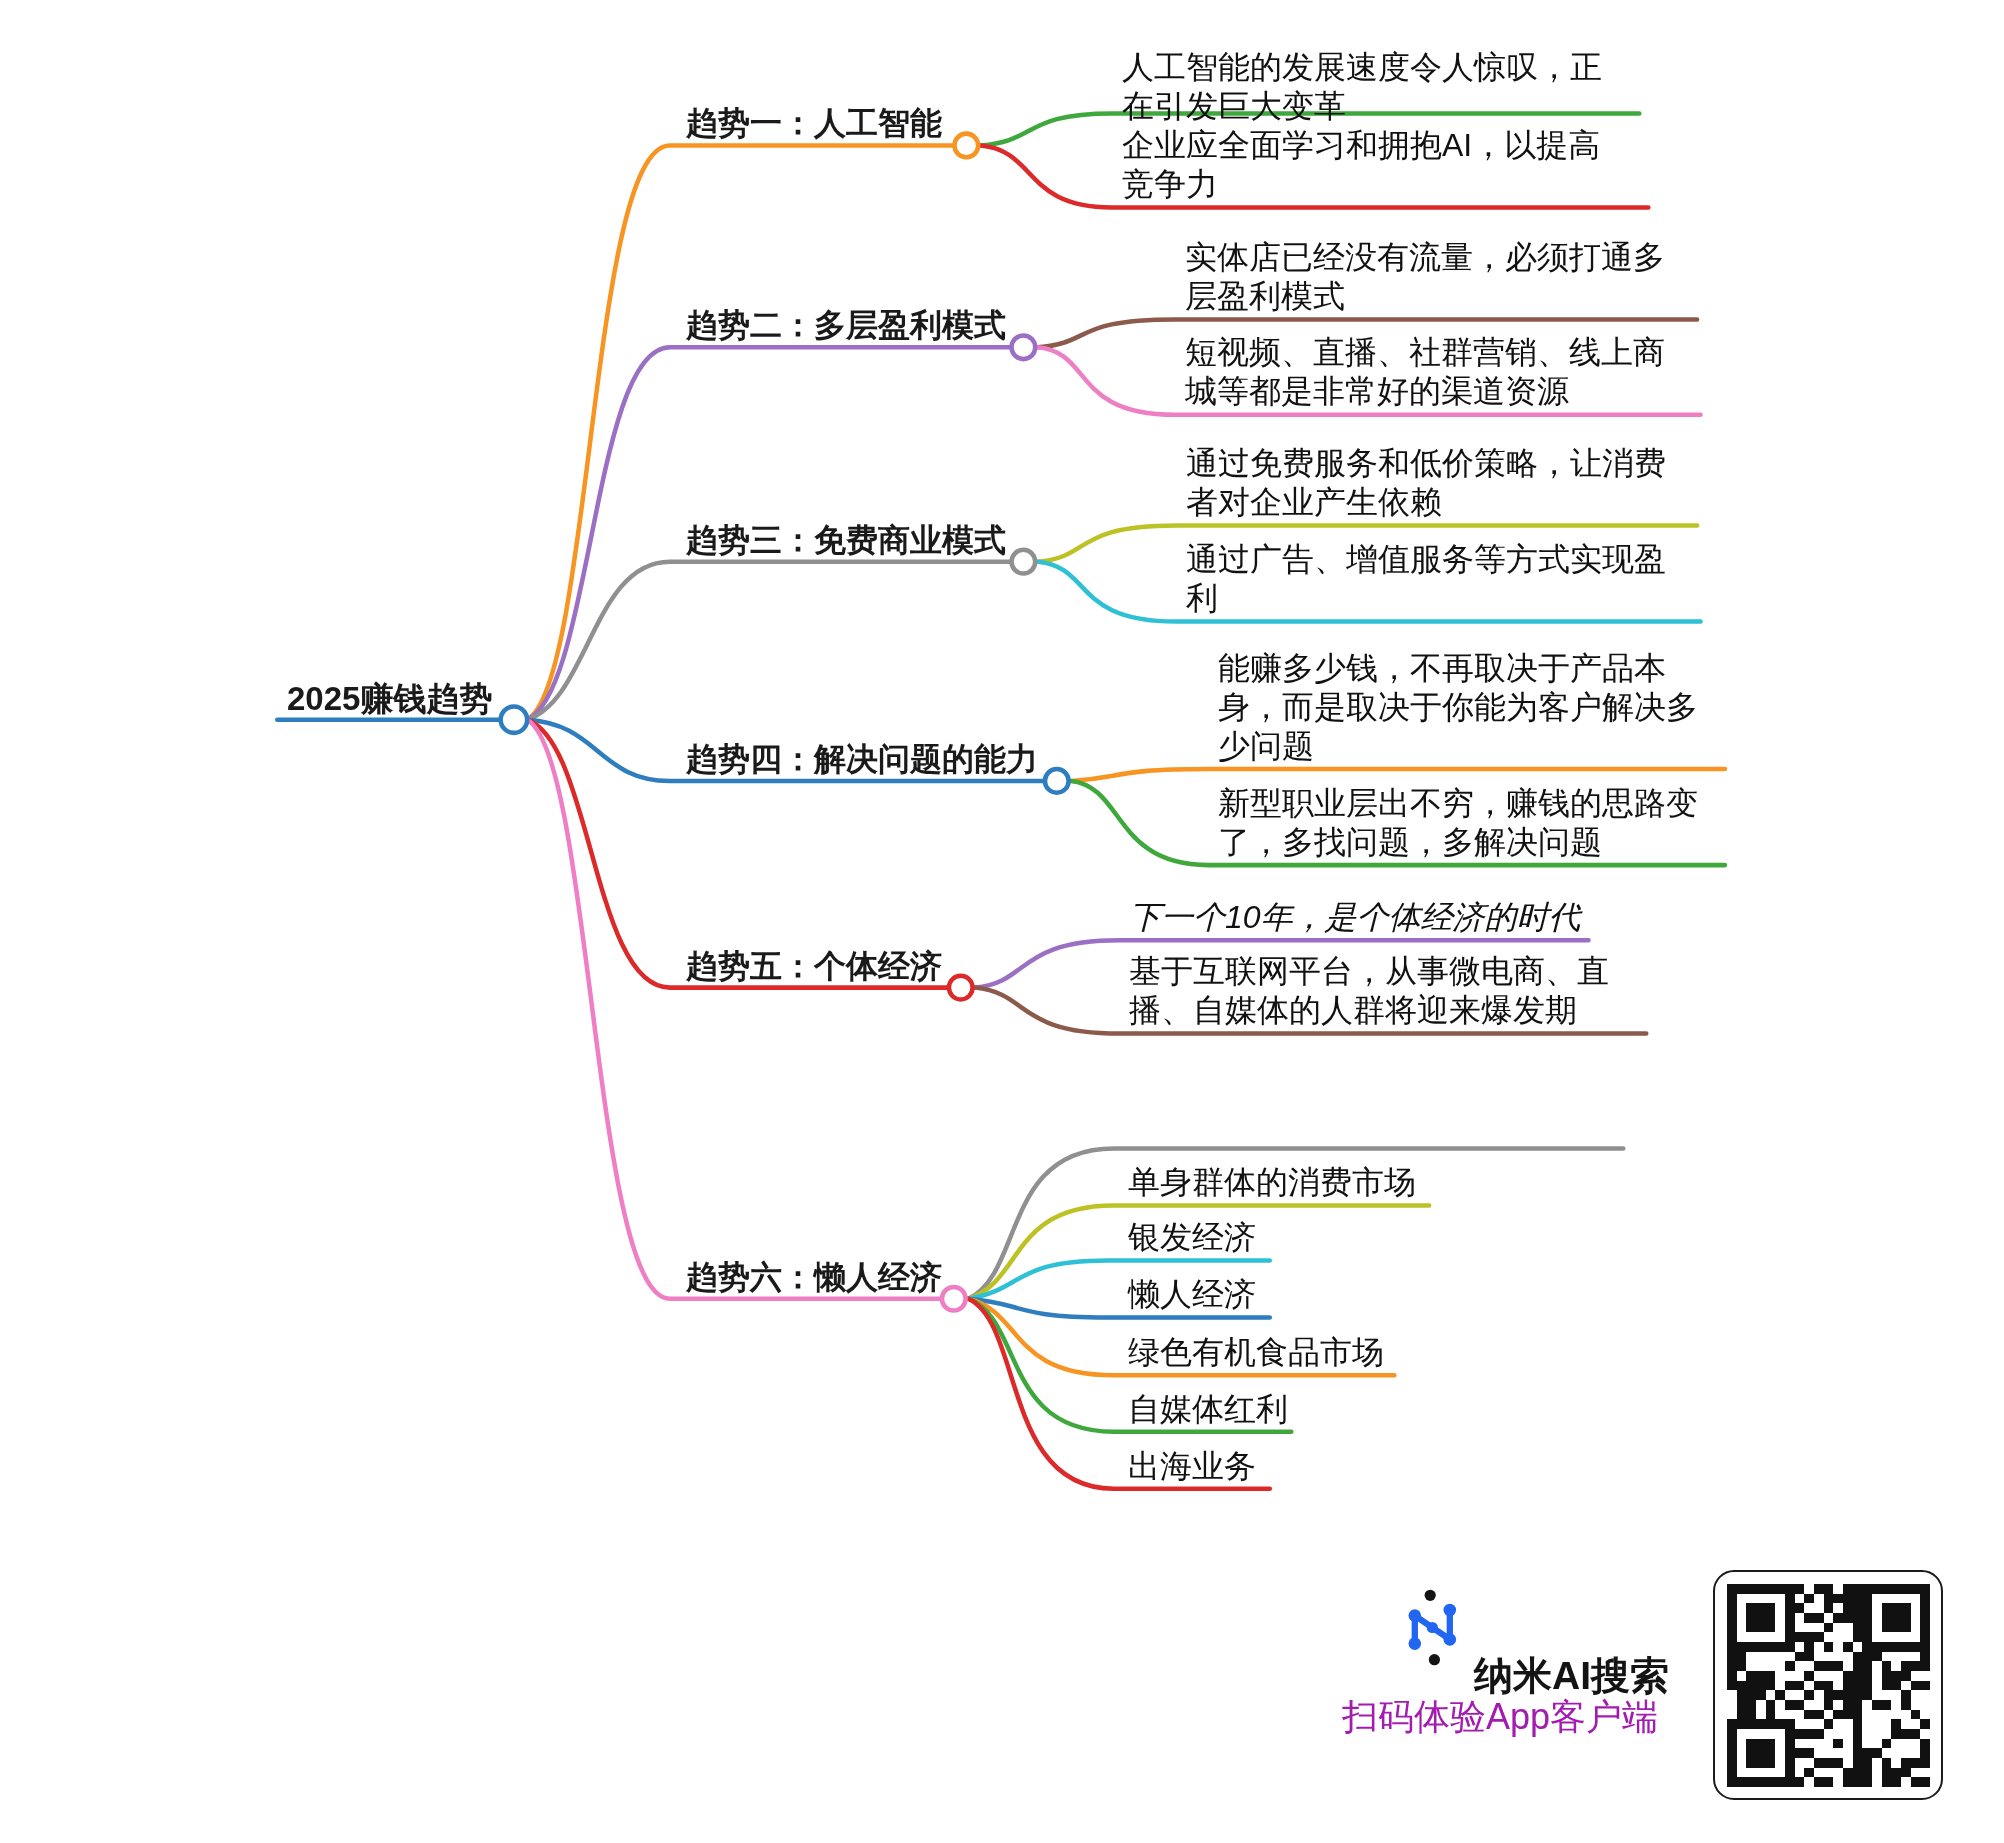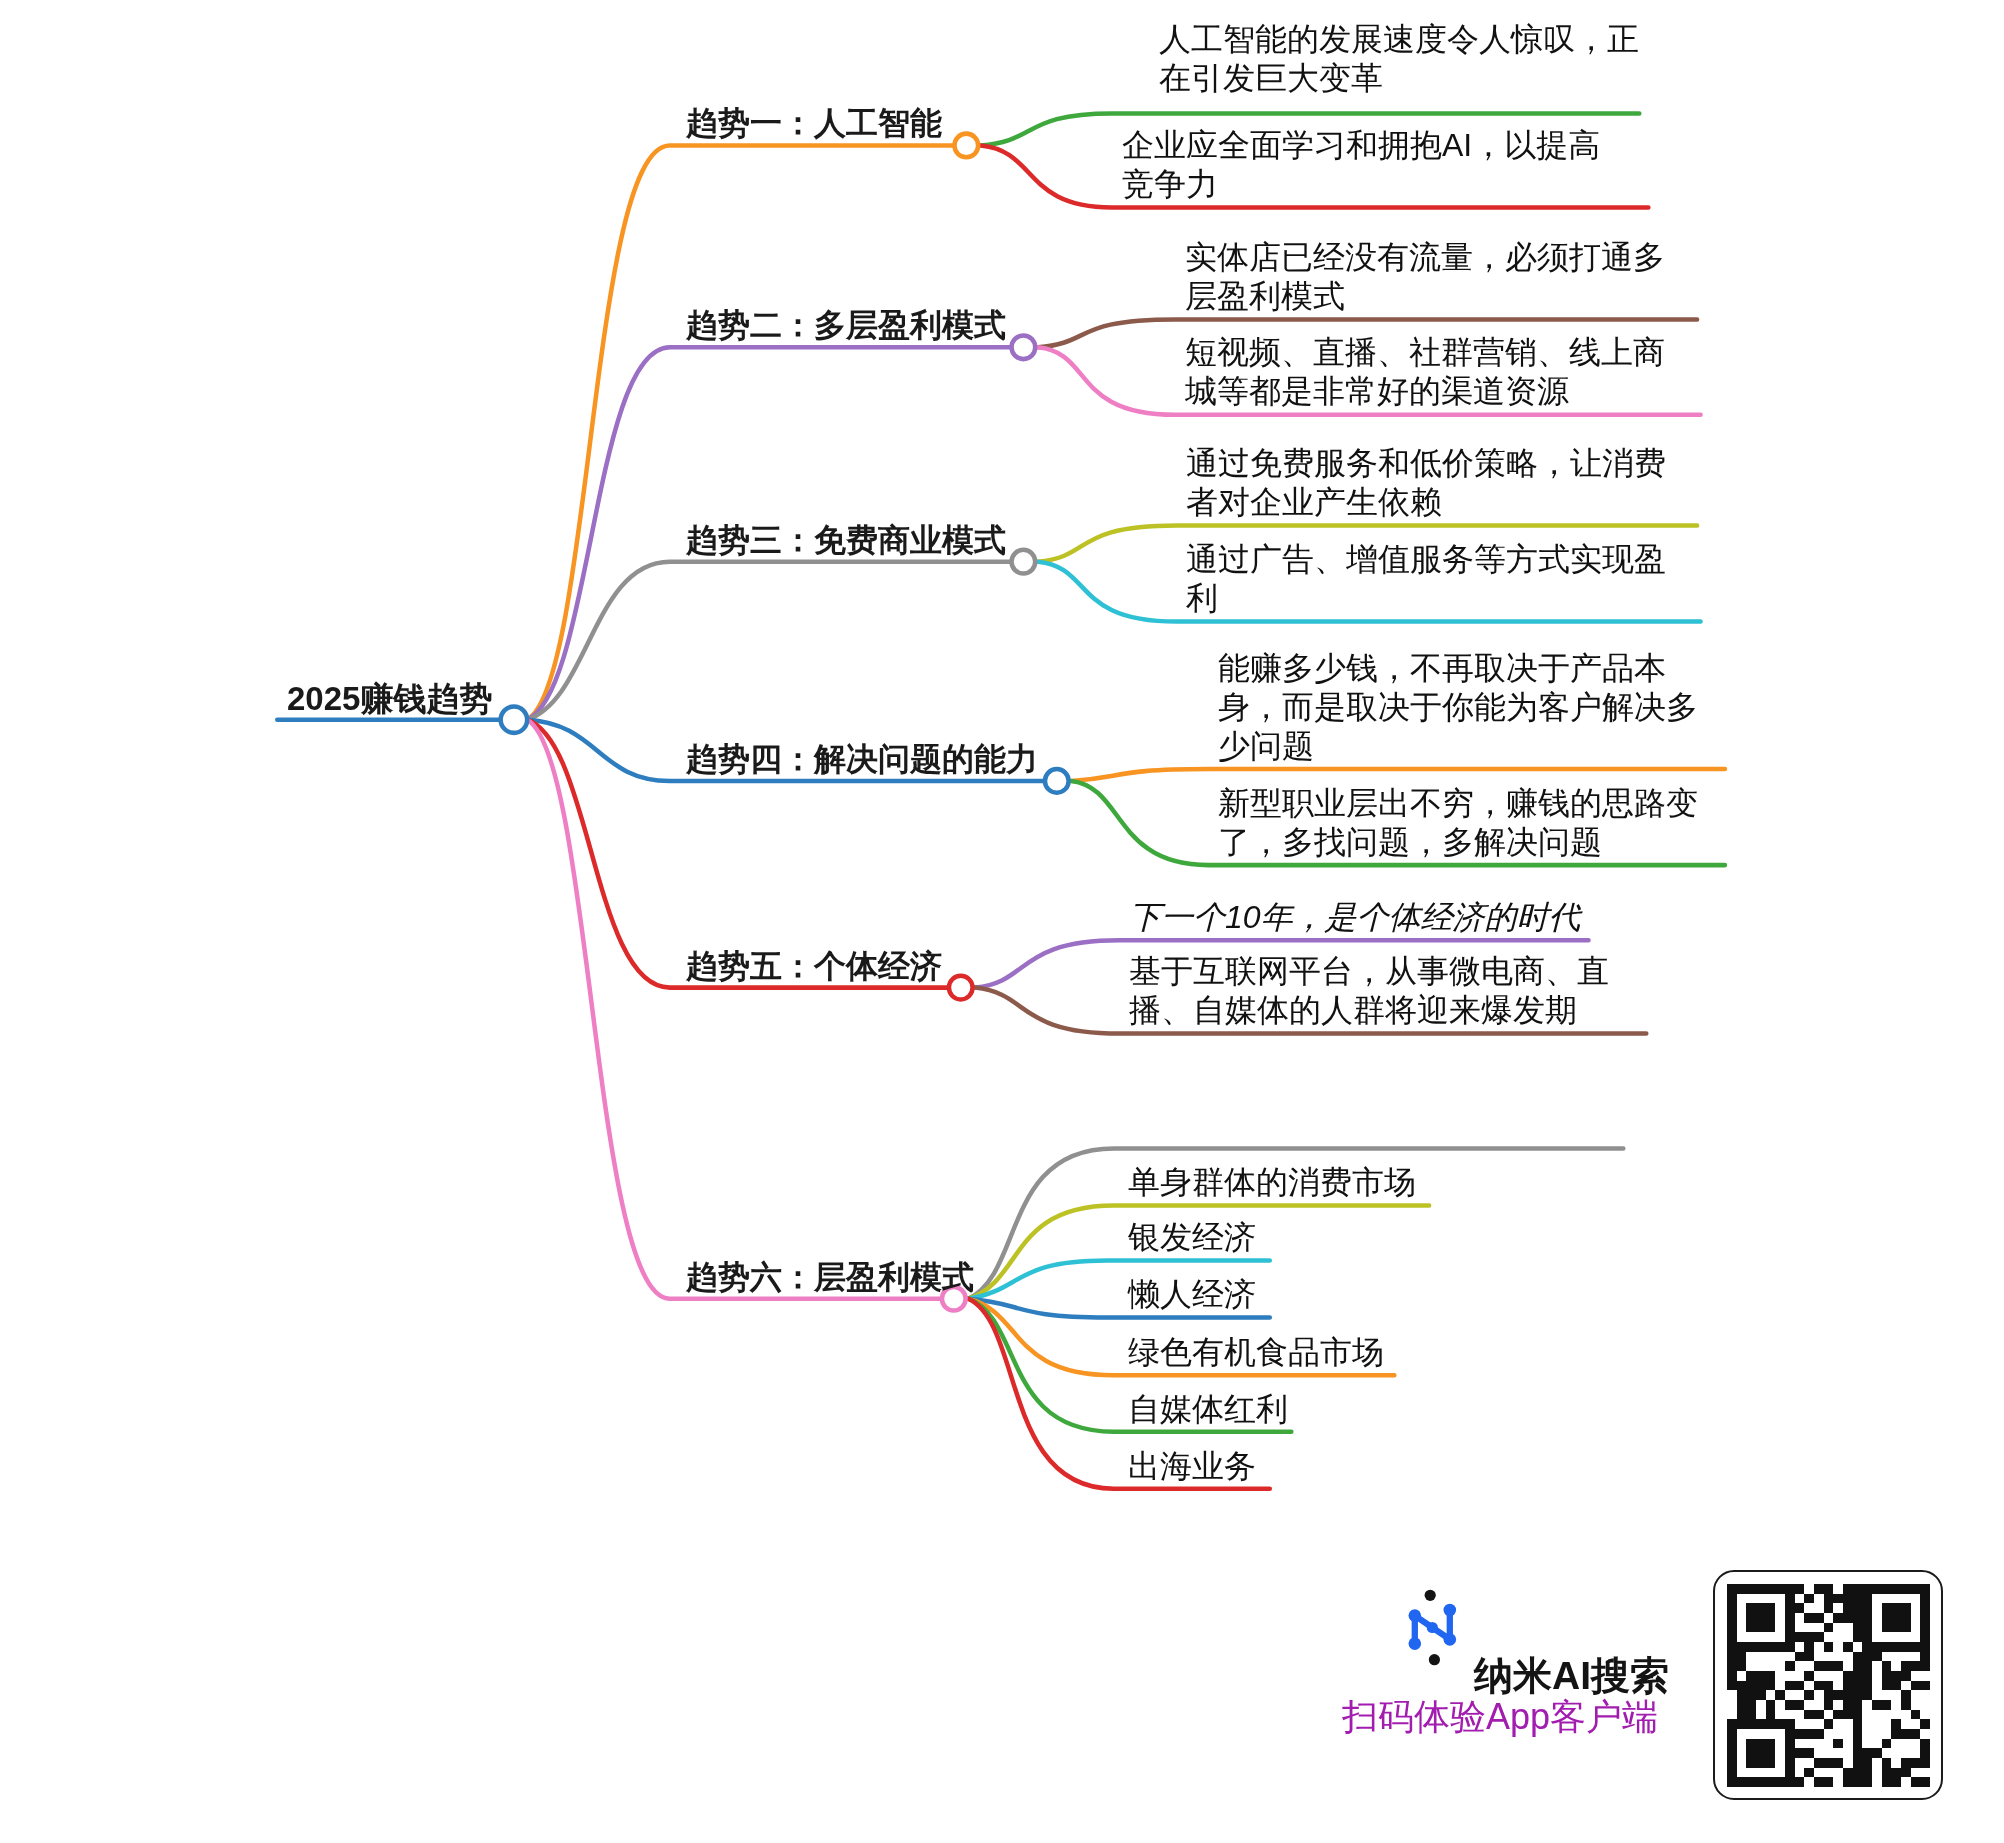--- a/index.html
+++ b/index.html
@@ -71,23 +71,23 @@
     <circle cx="1370" cy="1866" r="17" fill="#ffffff" stroke="#ef7fc5"></circle>
   </svg>
 
   <div class="txt root-label" style="left:287px;top:679px;">2025赚钱趋势</div>
 
   <div class="txt branch-label" style="left:686px;top:104px;">趋势一：人工智能</div>
   <div class="txt branch-label" style="left:686px;top:306px;">趋势二：多层盈利模式</div>
   <div class="txt branch-label" style="left:686px;top:521px;">趋势三：免费商业模式</div>
   <div class="txt branch-label" style="left:686px;top:740px;">趋势四：解决问题的能力</div>
   <div class="txt branch-label" style="left:686px;top:947px;text-align:center;">趋势五：个体经济</div>
-  <div class="txt branch-label" style="left:686px;top:1258px;">趋势六：层盈利模式</div>
-
-  <div class="txt note" style="left:1122px;top:20px;margin-left:37px;">人工智能的发展速度令人惊叹，正
+  <div class="txt branch-label" style="left:686px;top:1258px;">趋势六：懒人经济</div>
+
+  <div class="txt note" style="left:1122px;top:48px;">人工智能的发展速度令人惊叹，正
 在引发巨大变革</div>
   <div class="txt note" style="left:1122px;top:126px;">企业应全面学习和拥抱AI，以提高
 竞争力</div>
 
   <div class="txt note" style="left:1185px;top:238px;">实体店已经没有流量，必须打通多
 层盈利模式</div>
   <div class="txt note" style="left:1185px;top:333px;">短视频、直播、社群营销、线上商
 城等都是非常好的渠道资源</div>
 
   <div class="txt note" style="left:1186px;top:444px;">通过免费服务和低价策略，让消费

